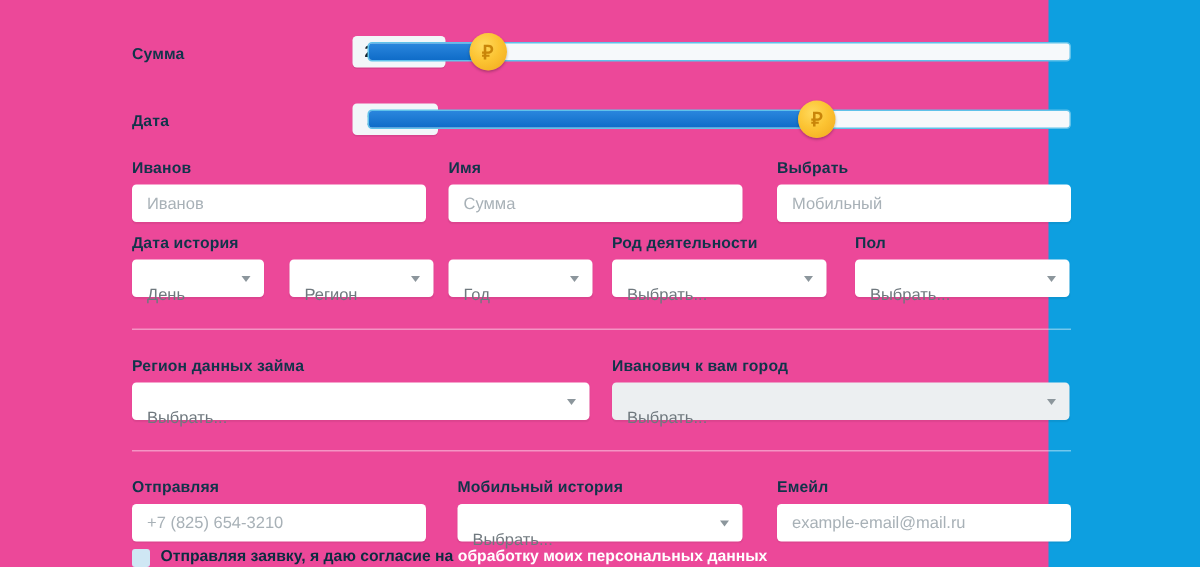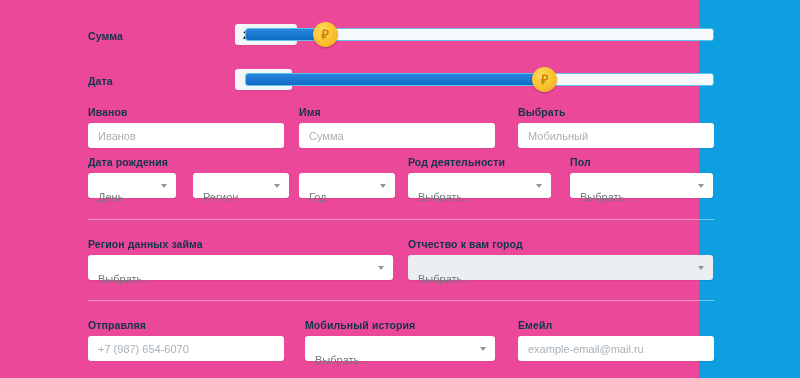--- a/index.html
+++ b/index.html
@@ -224,21 +224,21 @@
   </div>
 
   <div class="fld" style="left:518px; top:106px; width:196px;">
     <div class="field-label">Выбрать</div>
     <div class="ctl">
       <span class="ph">Мобильный</span>
     </div>
   </div>
 
   <div class="fld" style="left:88px; top:156px; width:300px;">
-    <div class="field-label">Дата рождения</div>
+    <div class="field-label">Дата история</div>
   </div>
 
   <div class="fld" style="left:88px; top:156px; width:88px;">
     <div class="ctl">
       <span class="ph dark">День</span>
       <span class="caret"></span>
     </div>
   </div>
 
   <div class="fld" style="left:193px; top:156px; width:96px;">
@@ -275,45 +275,51 @@
 
   <div class="fld" style="left:88px; top:238px; width:305px;">
     <div class="field-label">Регион данных займа</div>
     <div class="ctl">
       <span class="ph dark">Выбрать...</span>
       <span class="caret"></span>
     </div>
   </div>
 
   <div class="fld" style="left:408px; top:238px; width:305px;">
-    <div class="field-label">Отчество к вам город</div>
+    <div class="field-label">Иванович к вам город</div>
     <div class="ctl grey">
       <span class="ph dark">Выбрать...</span>
       <span class="caret"></span>
     </div>
   </div>
 
   <div class="divider" style="top:300px;"></div>
 
   <div class="fld" style="left:88px; top:319px; width:196px;">
     <div class="field-label">Отправляя</div>
     <div class="ctl">
-      <span class="ph">+7 (987) 654-6070</span>
+      <span class="ph">+7 (825) 654-3210</span>
     </div>
   </div>
 
   <div class="fld" style="left:305px; top:319px; width:190px;">
     <div class="field-label">Мобильный история</div>
     <div class="ctl">
       <span class="ph dark">Выбрать...</span>
       <span class="caret"></span>
     </div>
   </div>
 
   <div class="fld" style="left:518px; top:319px; width:196px;">
     <div class="field-label">Емейл</div>
     <div class="ctl">
       <span class="ph">example-email@mail.ru</span>
     </div>
   </div>
 
+  <div class="consent">
+    <div class="checkbox"></div>
+    <div class="consent-text">
+      <span>Отправляя заявку, я даю согласие на </span><span class="consent-link">обработку моих персональных данных</span>
+    </div>
+  </div>
 
 </div>
 
 </body></html>

